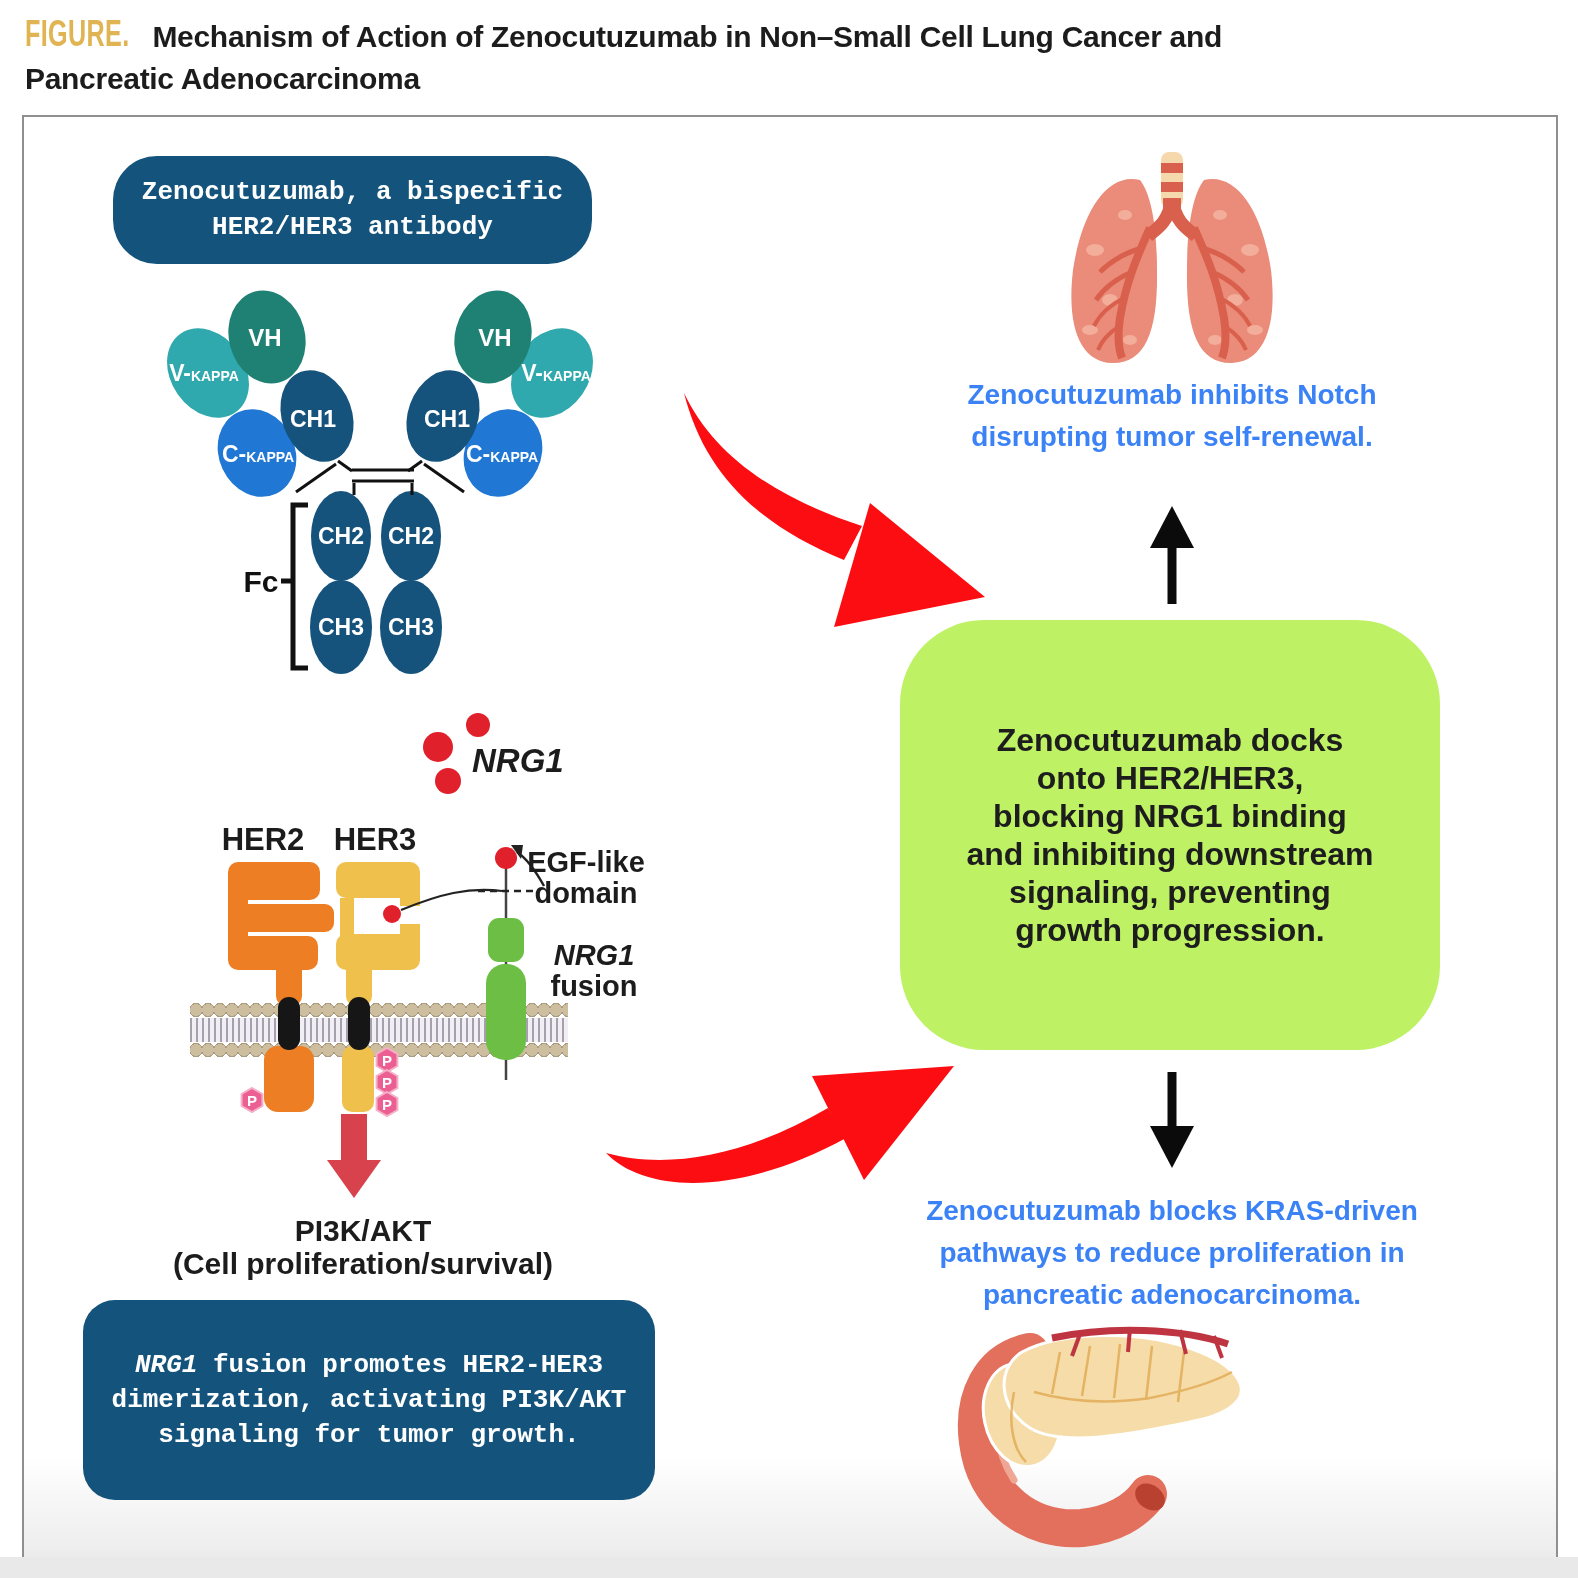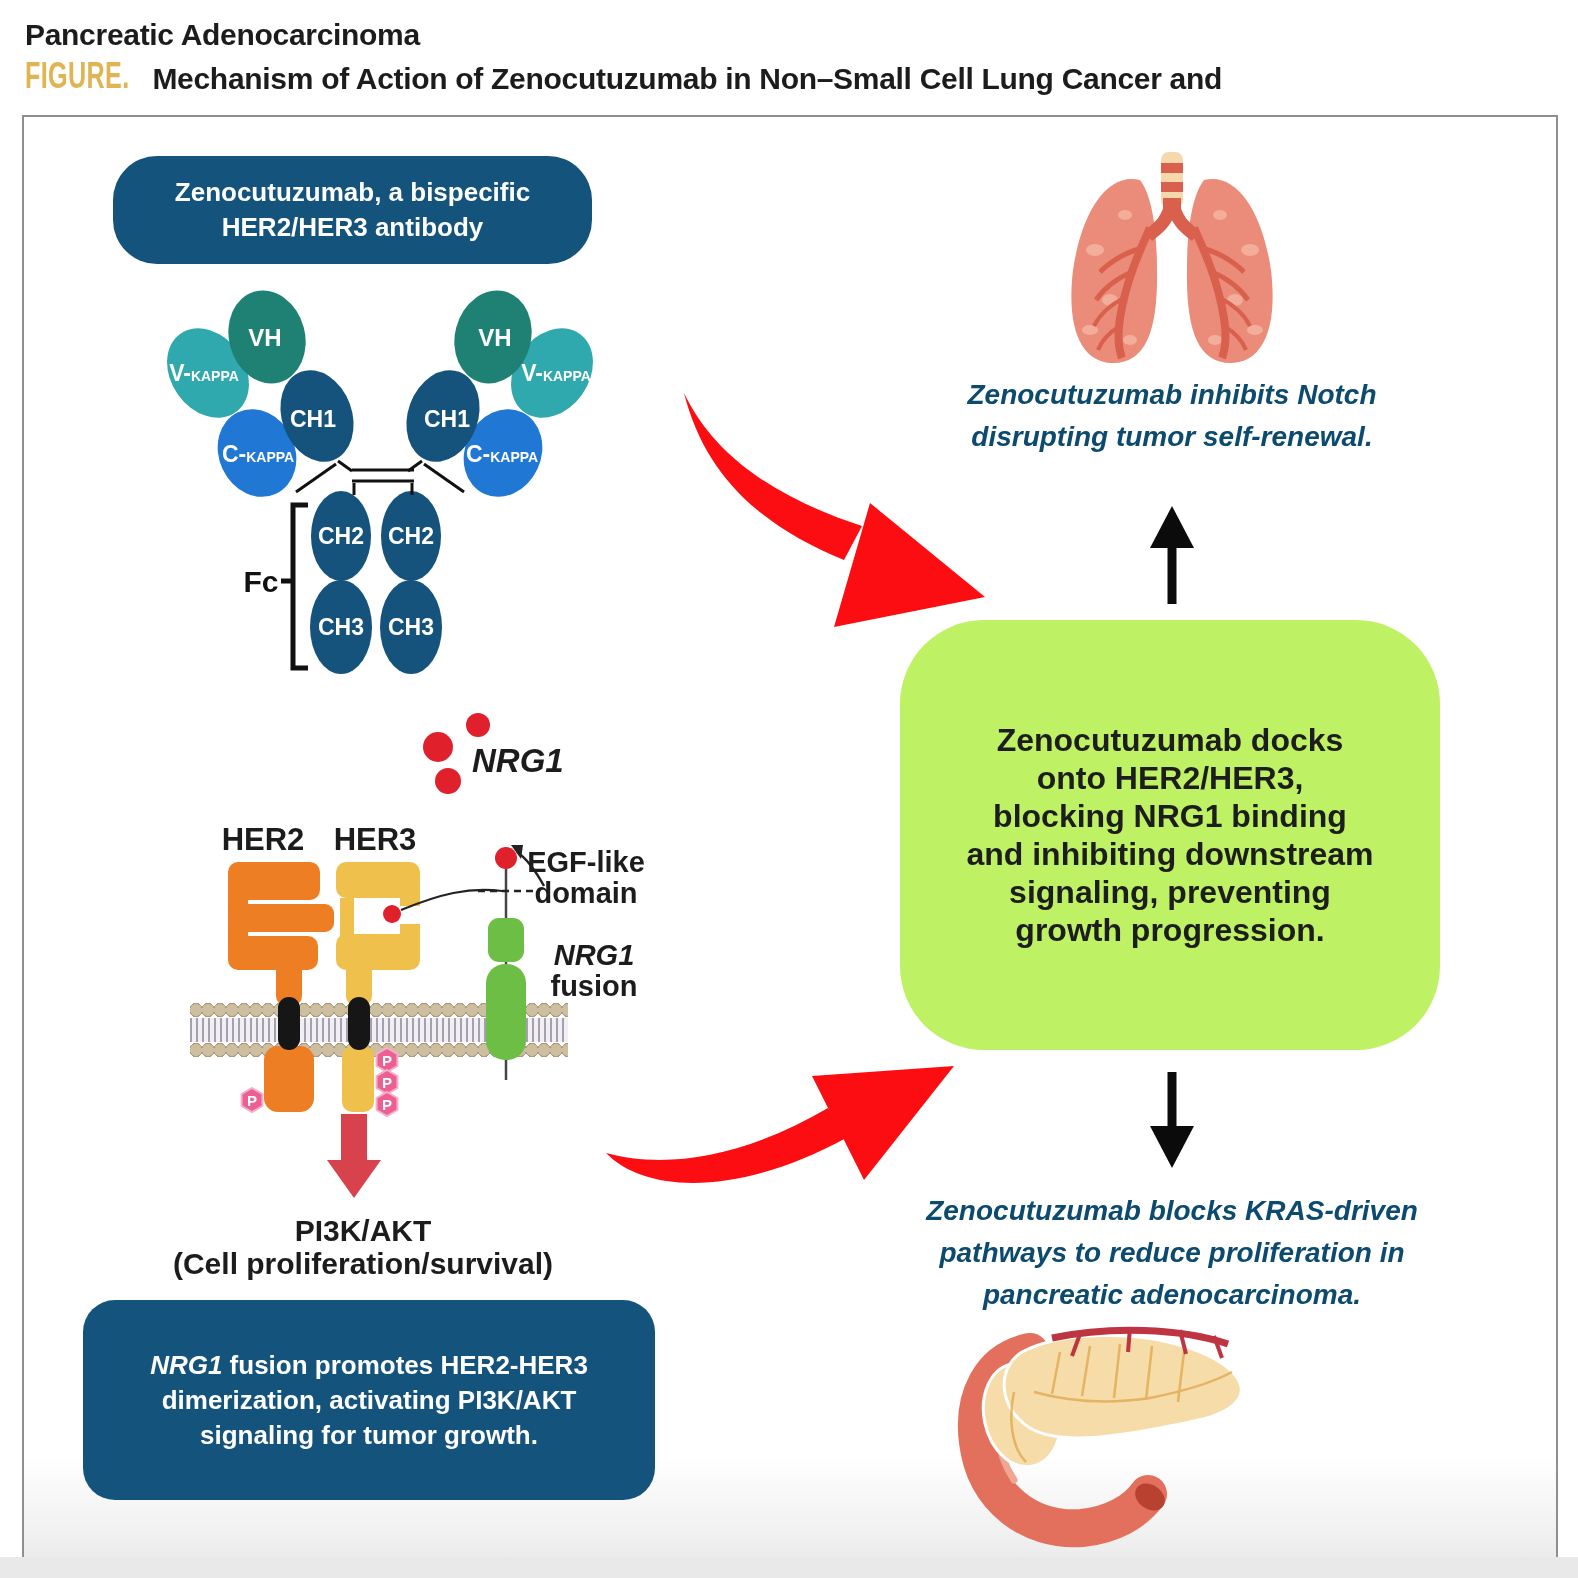--- a/index.html
+++ b/index.html
@@ -10,50 +10,50 @@
   .t-line{font-size:30px;line-height:42px;white-space:nowrap;letter-spacing:-0.3px;}
   .fig-label{display:inline-block;color:#e0b452;font-weight:bold;font-size:34px;
              transform:scale(0.74,1.08);transform-origin:left bottom;margin-right:-14px;
              letter-spacing:0.5px;}
   
   .panel{position:absolute;left:22px;top:115px;width:1532px;height:1440px;
          border:2px solid #8f8f8f;background:linear-gradient(180deg,#ffffff 0%,#ffffff 93%,#ececec 100%);}
   .bottom-strip{position:absolute;left:0;top:1557px;width:1578px;height:21px;background:#e9e9e9;}
   
   .bluebox{position:absolute;background:#14537c;color:#ffffff;font-weight:bold;
-           display:flex;flex-direction:column;justify-content:center;align-items:center;}
+           display:flex;flex-direction:column;justify-content:center;align-items:center;font-family:Liberation Mono, monospace;}
   .bluebox .bl{font-size:26px;line-height:35px;white-space:nowrap;}
   .blue-top{left:113px;top:156px;width:479px;height:108px;border-radius:44px;}
   .blue-bottom{left:83px;top:1300px;width:572px;height:200px;border-radius:32px;}
   .yellowbox{position:absolute;left:900px;top:620px;width:540px;height:430px;border-radius:84px;
              background:#bef264;color:#1d1d1d;font-weight:bold;display:flex;flex-direction:column;
              justify-content:center;align-items:center;}
   .yellowbox .yl{font-size:32px;line-height:38px;white-space:nowrap;}
   
   .membrane{position:absolute;left:190px;top:1002px;width:378px;height:56px;}
   .mem-heads{height:16px;background-image:radial-gradient(circle at 50% 50%,#cdbea0 0 58%,#ab9c7f 59% 70%,rgba(0,0,0,0) 71%);
              background-size:12px 16px;background-repeat:repeat-x;}
   .mem-tails{height:24px;background:repeating-linear-gradient(90deg,#a5a0ae 0 2px,#f1eff4 2px 6px);}
   
   .lbl{position:absolute;color:#1c1c1c;font-weight:bold;white-space:nowrap;}
   .center-x{transform:translateX(-50%);text-align:center;}
-  .note{position:absolute;color:#0c4a6e;font-weight:bold;font-style:italic;text-align:center;
+  .note{position:absolute;color:#3b82f6;font-weight:bold;text-align:center;
         transform:translateX(-50%);}
   .note .nl{font-size:28px;line-height:42px;white-space:nowrap;}
   svg.overlay{position:absolute;left:0;top:0;width:1578px;height:1578px;pointer-events:none;}
   svg text{font-family:"Liberation Sans",sans-serif;font-weight:bold;}
 </style>
 </head>
 <body>
 
 <div id="page">
 
   <div class="title">
+    <div class="t-line"><span class="fig-label">FIGURE.</span><span>Mechanism of Action of Zenocutuzumab in Non–Small Cell Lung Cancer and</span></div>
     <div class="t-line">Pancreatic Adenocarcinoma</div>
-    <div class="t-line"><span class="fig-label">FIGURE.</span><span>Mechanism of Action of Zenocutuzumab in Non–Small Cell Lung Cancer and</span></div>
   </div>
 
   <div class="panel"></div>
   <div class="bottom-strip"></div>
 
   <div class="bluebox blue-top">
     <div class="bl">Zenocutuzumab, a bispecific</div>
     <div class="bl">HER2/HER3 antibody</div>
   </div>
 

